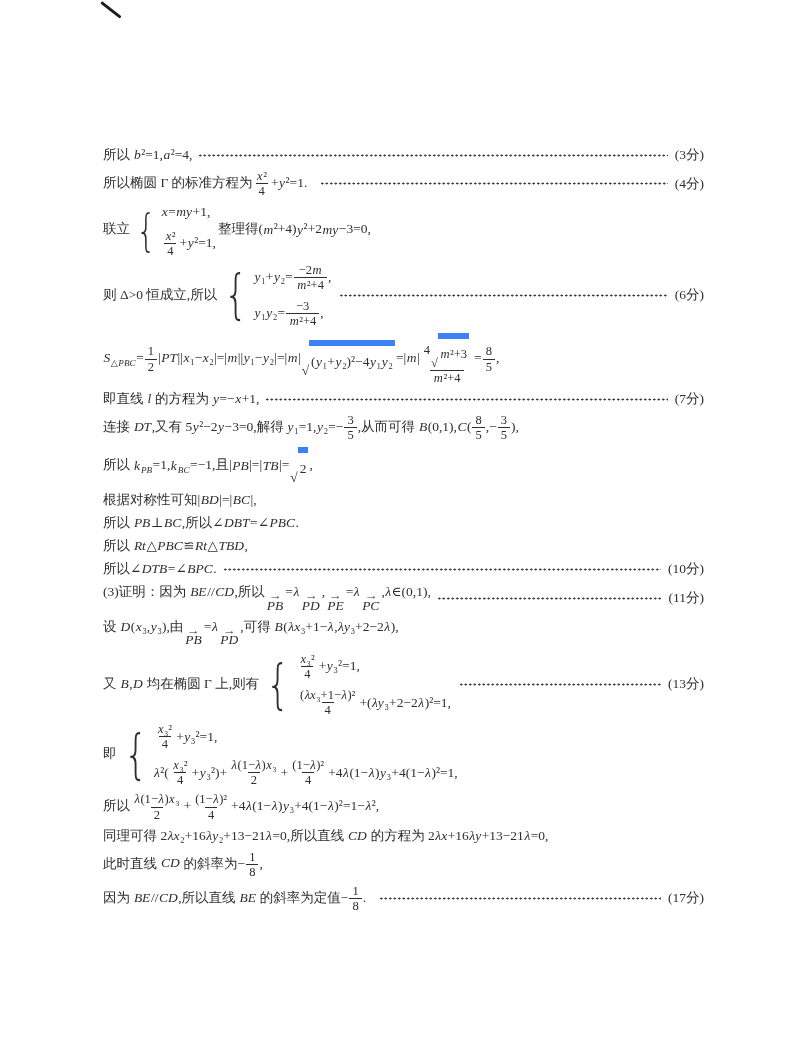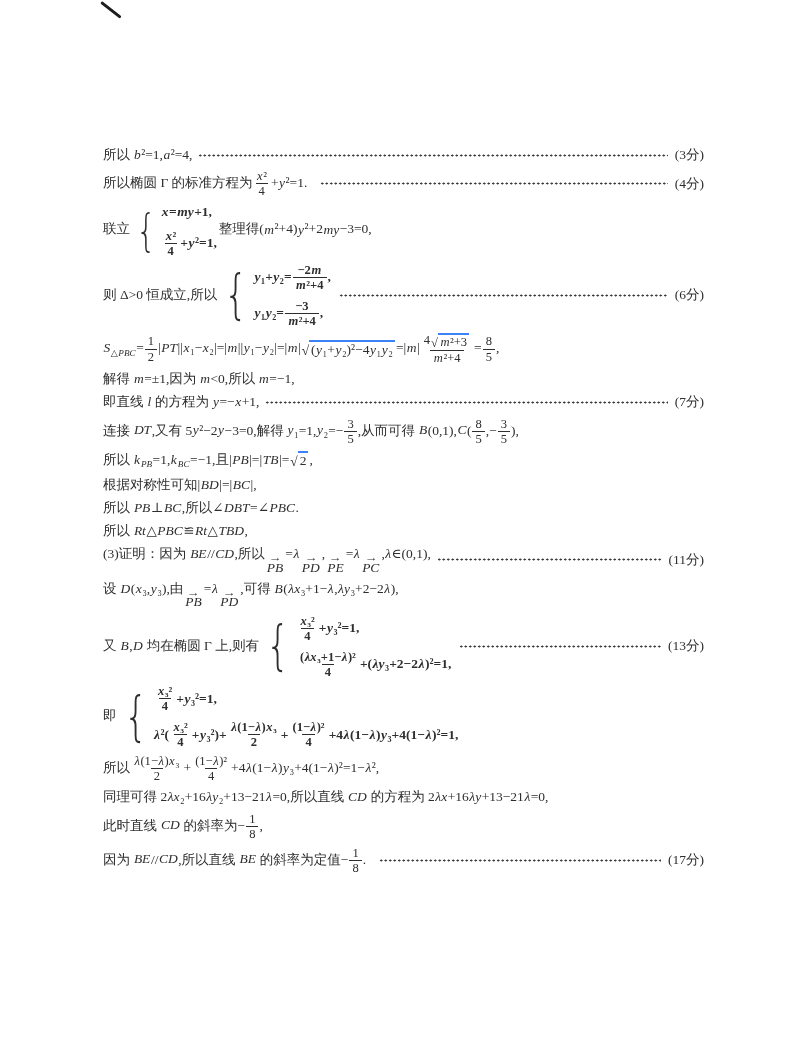--- a/index.html
+++ b/index.html
@@ -28,30 +28,30 @@
   
   .frac{display:inline-flex;flex-direction:column;align-items:center;
     vertical-align:middle;margin:0 1px;line-height:1.12;font-size:0.93em;}
   .frac>.num{padding:0 3px;}
   .frac>.den{padding:0 3px;border-top:1px solid #2e2e2e;}
   
   .cases{display:inline-flex;align-items:center;vertical-align:middle;margin:0 2px;}
   .cases>.brace{font-family:"DejaVu Sans",sans-serif;font-weight:300;line-height:0;
     display:flex;align-items:center;transform:scaleX(0.7);margin-right:1px;}
   .cases>.rows{display:inline-flex;flex-direction:column;align-items:flex-start;gap:7px;}
-  .cases .row{display:flex;align-items:center;white-space:nowrap;font-weight:bold;}
+  .cases .row{display:flex;align-items:center;white-space:nowrap;}
   
   .vec{display:inline-flex;flex-direction:column;align-items:center;
     vertical-align:-0.22em;line-height:1;margin:0 2px;}
   .vec>.arr{font-size:0.78em;line-height:0.55;transform:scaleX(1.25);}
   .vec>.base{font-style:italic;}
   
   .sqrt{display:inline-flex;align-items:stretch;vertical-align:middle;margin:0 1px;}
   .sqrt>.sign{line-height:1.05;align-self:flex-end;}
-  .sqrt>.body{border-top:2px solid #3b82f6;padding:0 2px;line-height:1.2;}
+  .sqrt>.body{border-top:6px solid #3b82f6;padding:8px 2px;line-height:1.2;}
   sub{font-size:0.68em;}
 </style>
 </head>
 <body>
 
 <div class="pen-mark"></div>
 <main>
     <div class="line">
       <span class="content"><span class="txt">所以 <i>b</i>²=1,<i>a</i>²=4,</span></span>
       <span class="leader"></span>
@@ -119,23 +119,20 @@
               <span class="sign">√</span>
               <span class="body"><span class="txt"><i>m</i>²+3</span></span>
             </span></span>
           <span class="den"><span class="txt"><i>m</i>²+4</span></span>
         </span><span class="txt">=</span><span class="frac">
           <span class="num"><span class="txt">8</span></span>
           <span class="den"><span class="txt">5</span></span>
         </span><span class="txt">,</span></span>
     </div>
     <div class="line">
-      <span class="content"><span class="txt">解得 <i>m</i>=±1,因为 <i>m</i>&lt;0,所以 <i>m</i>=−1,</span></span>
-    </div>
-    <div class="line">
       <span class="content"><span class="txt">即直线 <i>l</i> 的方程为 <i>y</i>=−<i>x</i>+1,</span></span>
       <span class="leader"></span>
       <span class="score">(7分)</span>
     </div>
     <div class="line">
       <span class="content"><span class="txt">连接 <i>DT</i>,又有 5<i>y</i>²−2<i>y</i>−3=0,解得 <i>y</i>₁=1,<i>y</i>₂=−</span><span class="frac">
           <span class="num"><span class="txt">3</span></span>
           <span class="den"><span class="txt">5</span></span>
         </span><span class="txt">,从而可得 <i>B</i>(0,1),<i>C</i>(</span><span class="frac">
           <span class="num"><span class="txt">8</span></span>
@@ -152,20 +149,25 @@
         </span><span class="txt">,</span></span>
     </div>
     <div class="line">
       <span class="content"><span class="txt">根据对称性可知|<i>BD</i>|=|<i>BC</i>|,</span></span>
     </div>
     <div class="line">
       <span class="content"><span class="txt">所以 <i>PB</i>⊥<i>BC</i>,所以∠<i>DBT</i>=∠<i>PBC</i>.</span></span>
     </div>
     <div class="line">
       <span class="content"><span class="txt">所以 <i>Rt</i>△<i>PBC</i>≌<i>Rt</i>△<i>TBD</i>,</span></span>
+    </div>
+    <div class="line">
+      <span class="content"><span class="txt">所以∠<i>DTB</i>=∠<i>BPC</i>.</span></span>
+      <span class="leader"></span>
+      <span class="score">(10分)</span>
     </div>
     <div class="line">
       <span class="content"><span class="txt">(3)证明：因为 <i>BE</i>//<i>CD</i>,所以</span><span class="vec">
           <span class="arr">→</span>
           <span class="base">PB</span>
         </span><span class="txt">=<i>λ</i></span><span class="vec">
           <span class="arr">→</span>
           <span class="base">PD</span>
         </span><span class="txt">,</span><span class="vec">
           <span class="arr">→</span>

